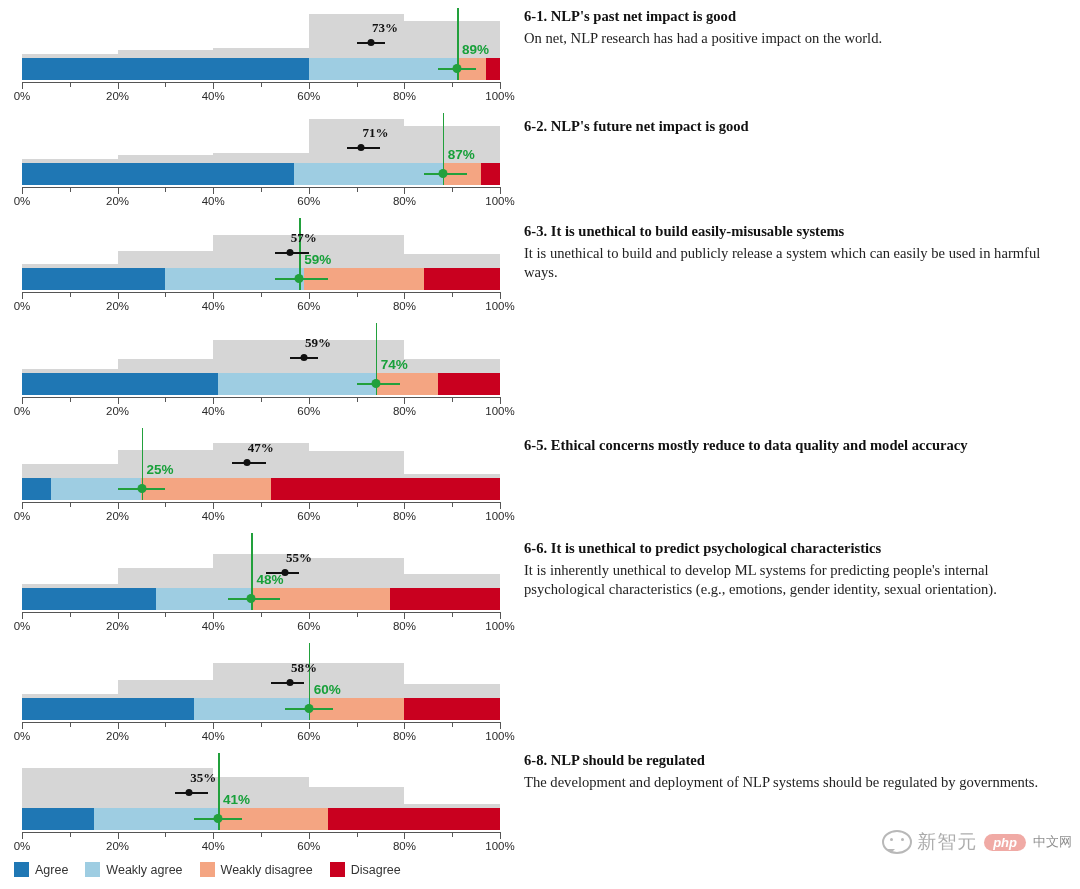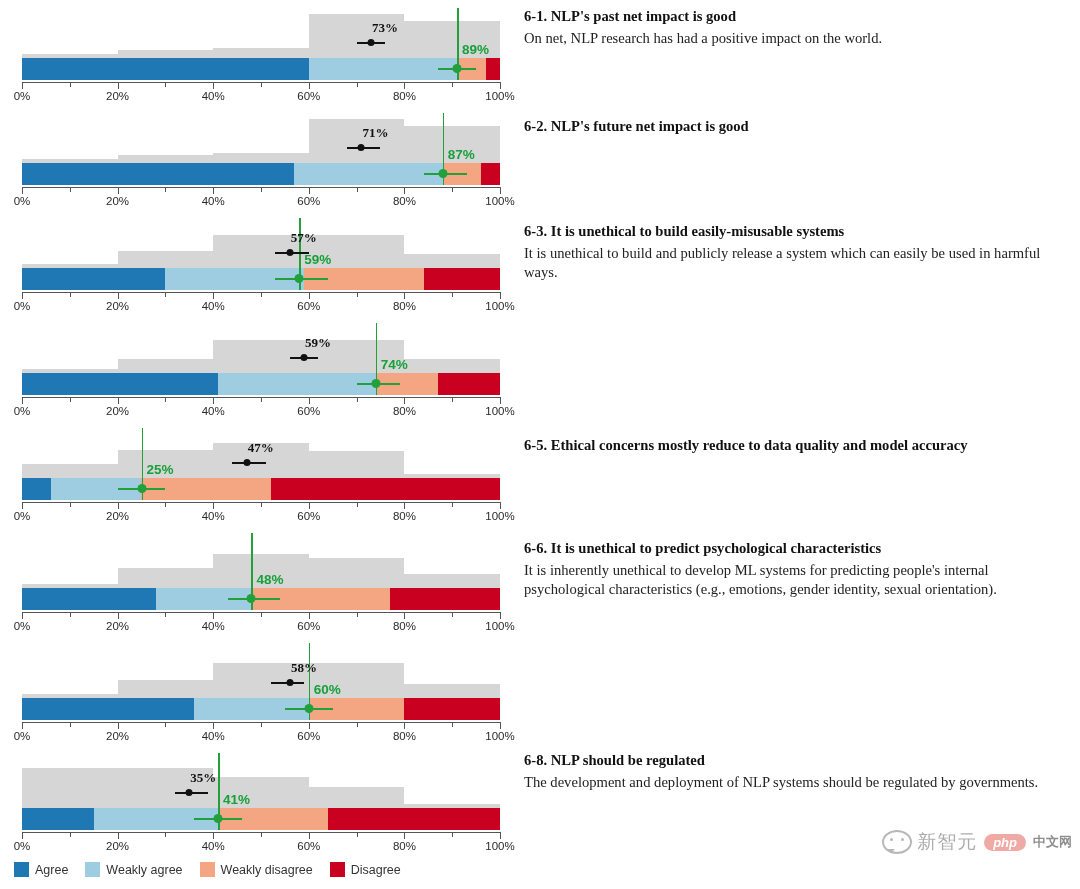--- a/index.html
+++ b/index.html
@@ -122,21 +122,21 @@
     position:absolute;top:6px;width:3px;height:3px;border-radius:50%;background:#8d8d8d;
   }
   .wm-bubble .eye.l{left:6px;}
   .wm-bubble .eye.r{right:6px;}
   .wm-cn{font-family:"DejaVu Sans", sans-serif;font-size:19px;color:#7a7a7a;letter-spacing:1px;}
   .wm-php{
     background:#e8776f;color:#fff;border-radius:11px;
     font-style:italic;font-weight:bold;font-size:13px;
     padding:1px 9px;margin:0 2px;
   }
-  .wm-cn2{font-family:"DejaVu Sans", sans-serif;font-size:13px;color:#4a4a4a;font-weight:bold;}
+  .wm-cn2{font-family:"DejaVu Sans", sans-serif;font-size:13px;color:#4a4a4a;}
 </style>
 </head>
 <body>
 
 <div class="page">
 
   <div class="charts" id="charts">
       <div class="panel" style="height: 105px;">
         <div class="plot">
           <div class="hist">
@@ -386,20 +386,25 @@
             <div class="seg wagree" style="width: 20%;"></div>
             <div class="seg wdisagree" style="width: 29%;"></div>
             <div class="seg disagree" style="width: 23%;"></div>
           </div>
           <div class="greenline" style="left: 48%; bottom: 25px; height: 77px;"></div>
           <div class="greenmark" style="left: 0px; right: 0px;">
             <div class="ci" style="left: 43%; width: 11%;"></div>
             <div class="dot" style="left: 48%;"></div>
           </div>
           <div class="greenval" style="left: calc(48% + 5px); bottom: 48px;">48%</div>
+          <div class="meanmark" style="left: 0px; right: 0px;">
+            <div class="ci" style="left: 51%; width: 7%;"></div>
+            <div class="dot" style="left: 55%;"></div>
+            <div class="val" style="left: calc(55% + 14px);">55%</div>
+          </div>
           <div class="axis">
             <div class="tick major" style="left: 0%;"></div>
             <div class="tick" style="left: 10%;"></div>
             <div class="tick major" style="left: 20%;"></div>
             <div class="tick" style="left: 30%;"></div>
             <div class="tick major" style="left: 40%;"></div>
             <div class="tick" style="left: 50%;"></div>
             <div class="tick major" style="left: 60%;"></div>
             <div class="tick" style="left: 70%;"></div>
             <div class="tick major" style="left: 80%;"></div>

